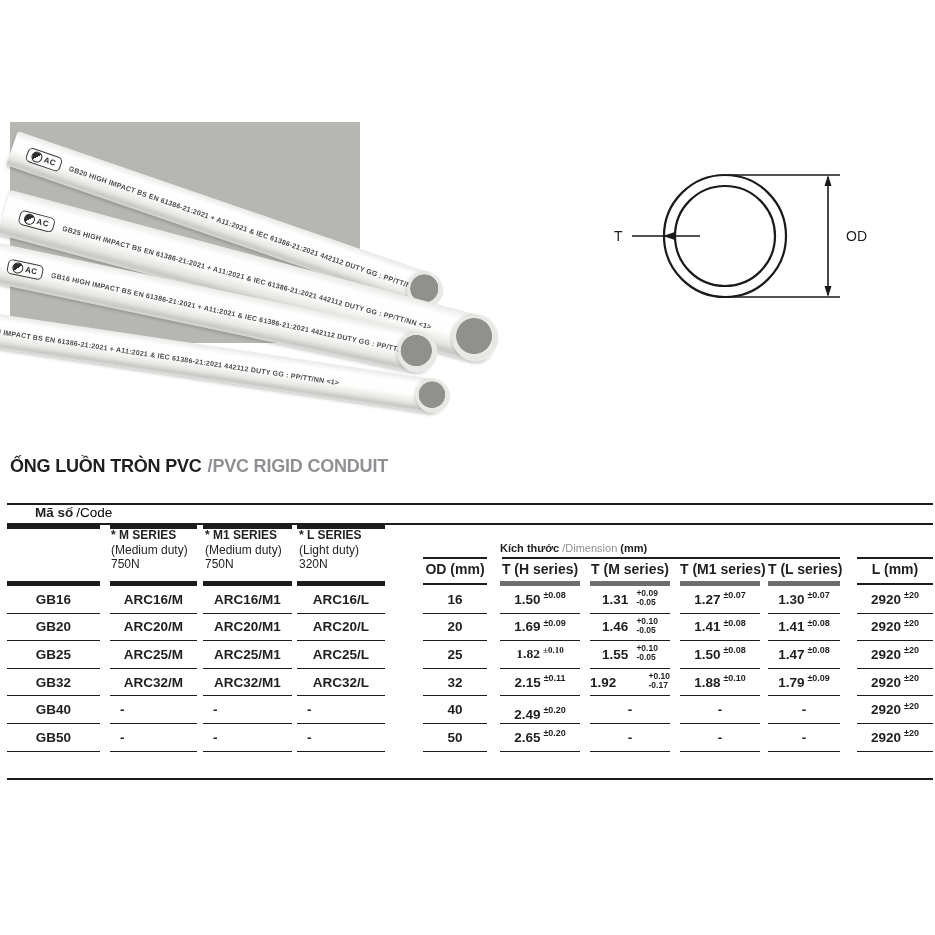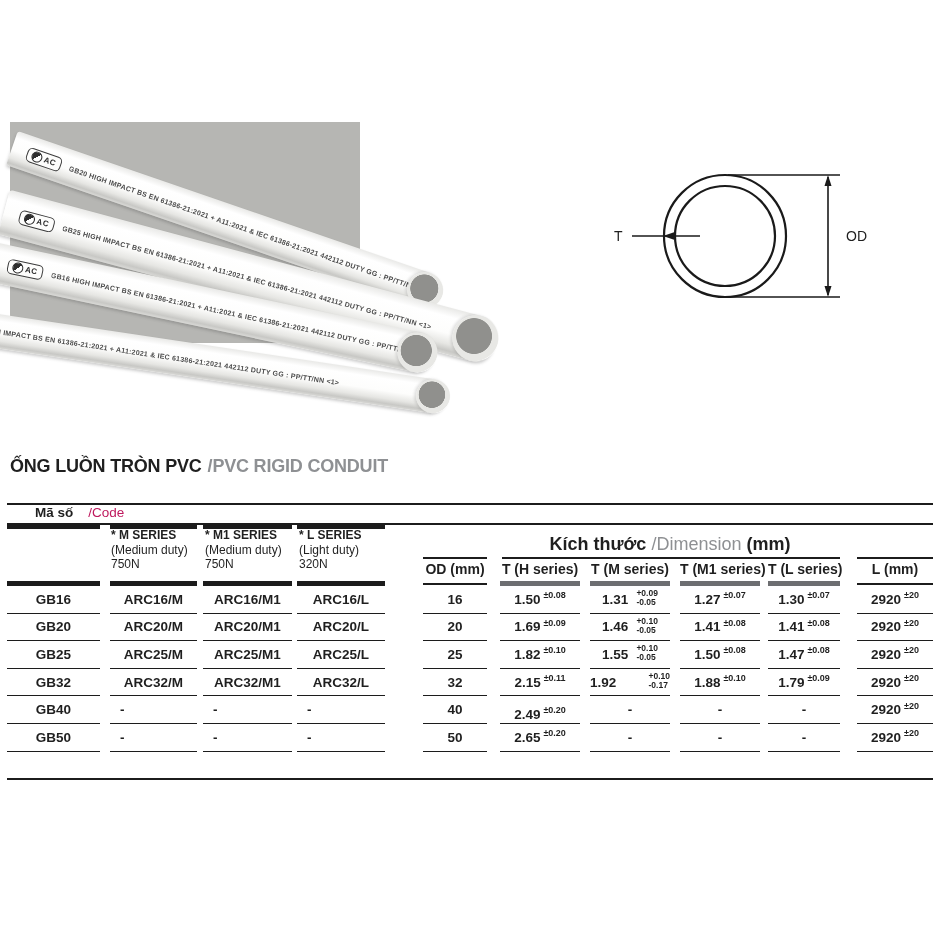--- a/index.html
+++ b/index.html
@@ -38,29 +38,29 @@
   .title{position:absolute;left:10px;top:456px;font-size:18px;font-weight:bold;letter-spacing:-0.2px;}
   .title .t-en{color:#8e9093;margin-left:6px;}
 
   
   .tbl{position:absolute;left:7px;top:503px;width:926px;height:280px;}
   .thead{position:absolute;left:0;top:0;width:926px;height:83px;}
   .rule{position:absolute;left:0;width:926px;background:#1c1c1c;}
   .rule.r-top{top:0;height:2px;}
   .rule.r-2{top:20px;height:1.5px;}
   .code-group{position:absolute;left:28px;top:2px;font-size:13.5px;font-weight:bold;}
-  .code-group .gray{color:#be185d;font-weight:normal;margin-left:15px;}
+  .code-group .gray{color:#000000;font-weight:normal;margin-left:3px;}
   .bar{position:absolute;height:4.5px;background:#1c1c1c;}
   .bar.gray{background:#6d6e71;}
   .hline{position:absolute;height:1.5px;background:#1c1c1c;}
   .series{position:absolute;top:25px;font-size:12px;line-height:14.5px;}
   .s-name{font-weight:bold;white-space:nowrap;}
   .s-duty{white-space:nowrap;}
   .s-duty.u{text-decoration:underline;}
-  .dimhead{position:absolute;left:493px;top:31px;width:340px;text-align:center;font-size:18px;}
+  .dimhead{position:absolute;left:493px;top:39px;width:340px;text-align:left;font-size:11px;}
   .dimhead .vi{font-weight:bold;}
   .dimhead .gray{color:#8e9093;}
   .dimhead .unit{font-weight:bold;}
   .collabel{position:absolute;top:56px;height:21px;line-height:21px;text-align:center;
             font-weight:bold;font-size:14px;white-space:nowrap;}
   .tbody{position:absolute;left:0;top:83px;display:grid;
          grid-template-columns:93px 10px 87px 6px 89px 5px 88px 38px 64px 13px 80px 10px 80px 10px 80px 8px 72px 17px 76px;
          grid-auto-rows:27.6px;}
   .cell{display:flex;align-items:center;justify-content:center;border-bottom:1.5px solid #1c1c1c;
         font-weight:bold;font-size:13.5px;}
@@ -265,21 +265,21 @@
         </div>
         <div class="cell" style="grid-area: 3 / 5;">
           <span class="val">ARC25/M1</span>
         </div>
         <div class="cell" style="grid-area: 3 / 7;">
           <span class="val">ARC25/L</span>
         </div>
         <div class="cell" style="grid-area: 3 / 9;">
           <span class="val">25</span>
         </div>
-        <div class="cell" style="grid-area: 3 / 11;">
+        <div class="cell" style="grid-area: 3 / 11; font-family: Liberation Serif, serif;">
           <span class="val">1.82</span>
           <span class="tol">±0.10</span>
         </div>
         <div class="cell" style="grid-area: 3 / 13;">
           <span class="val">1.55</span>
           <span class="tolstack">
             <span>+0.10</span>
             <span>-0.05</span>
           </span>
         </div>

